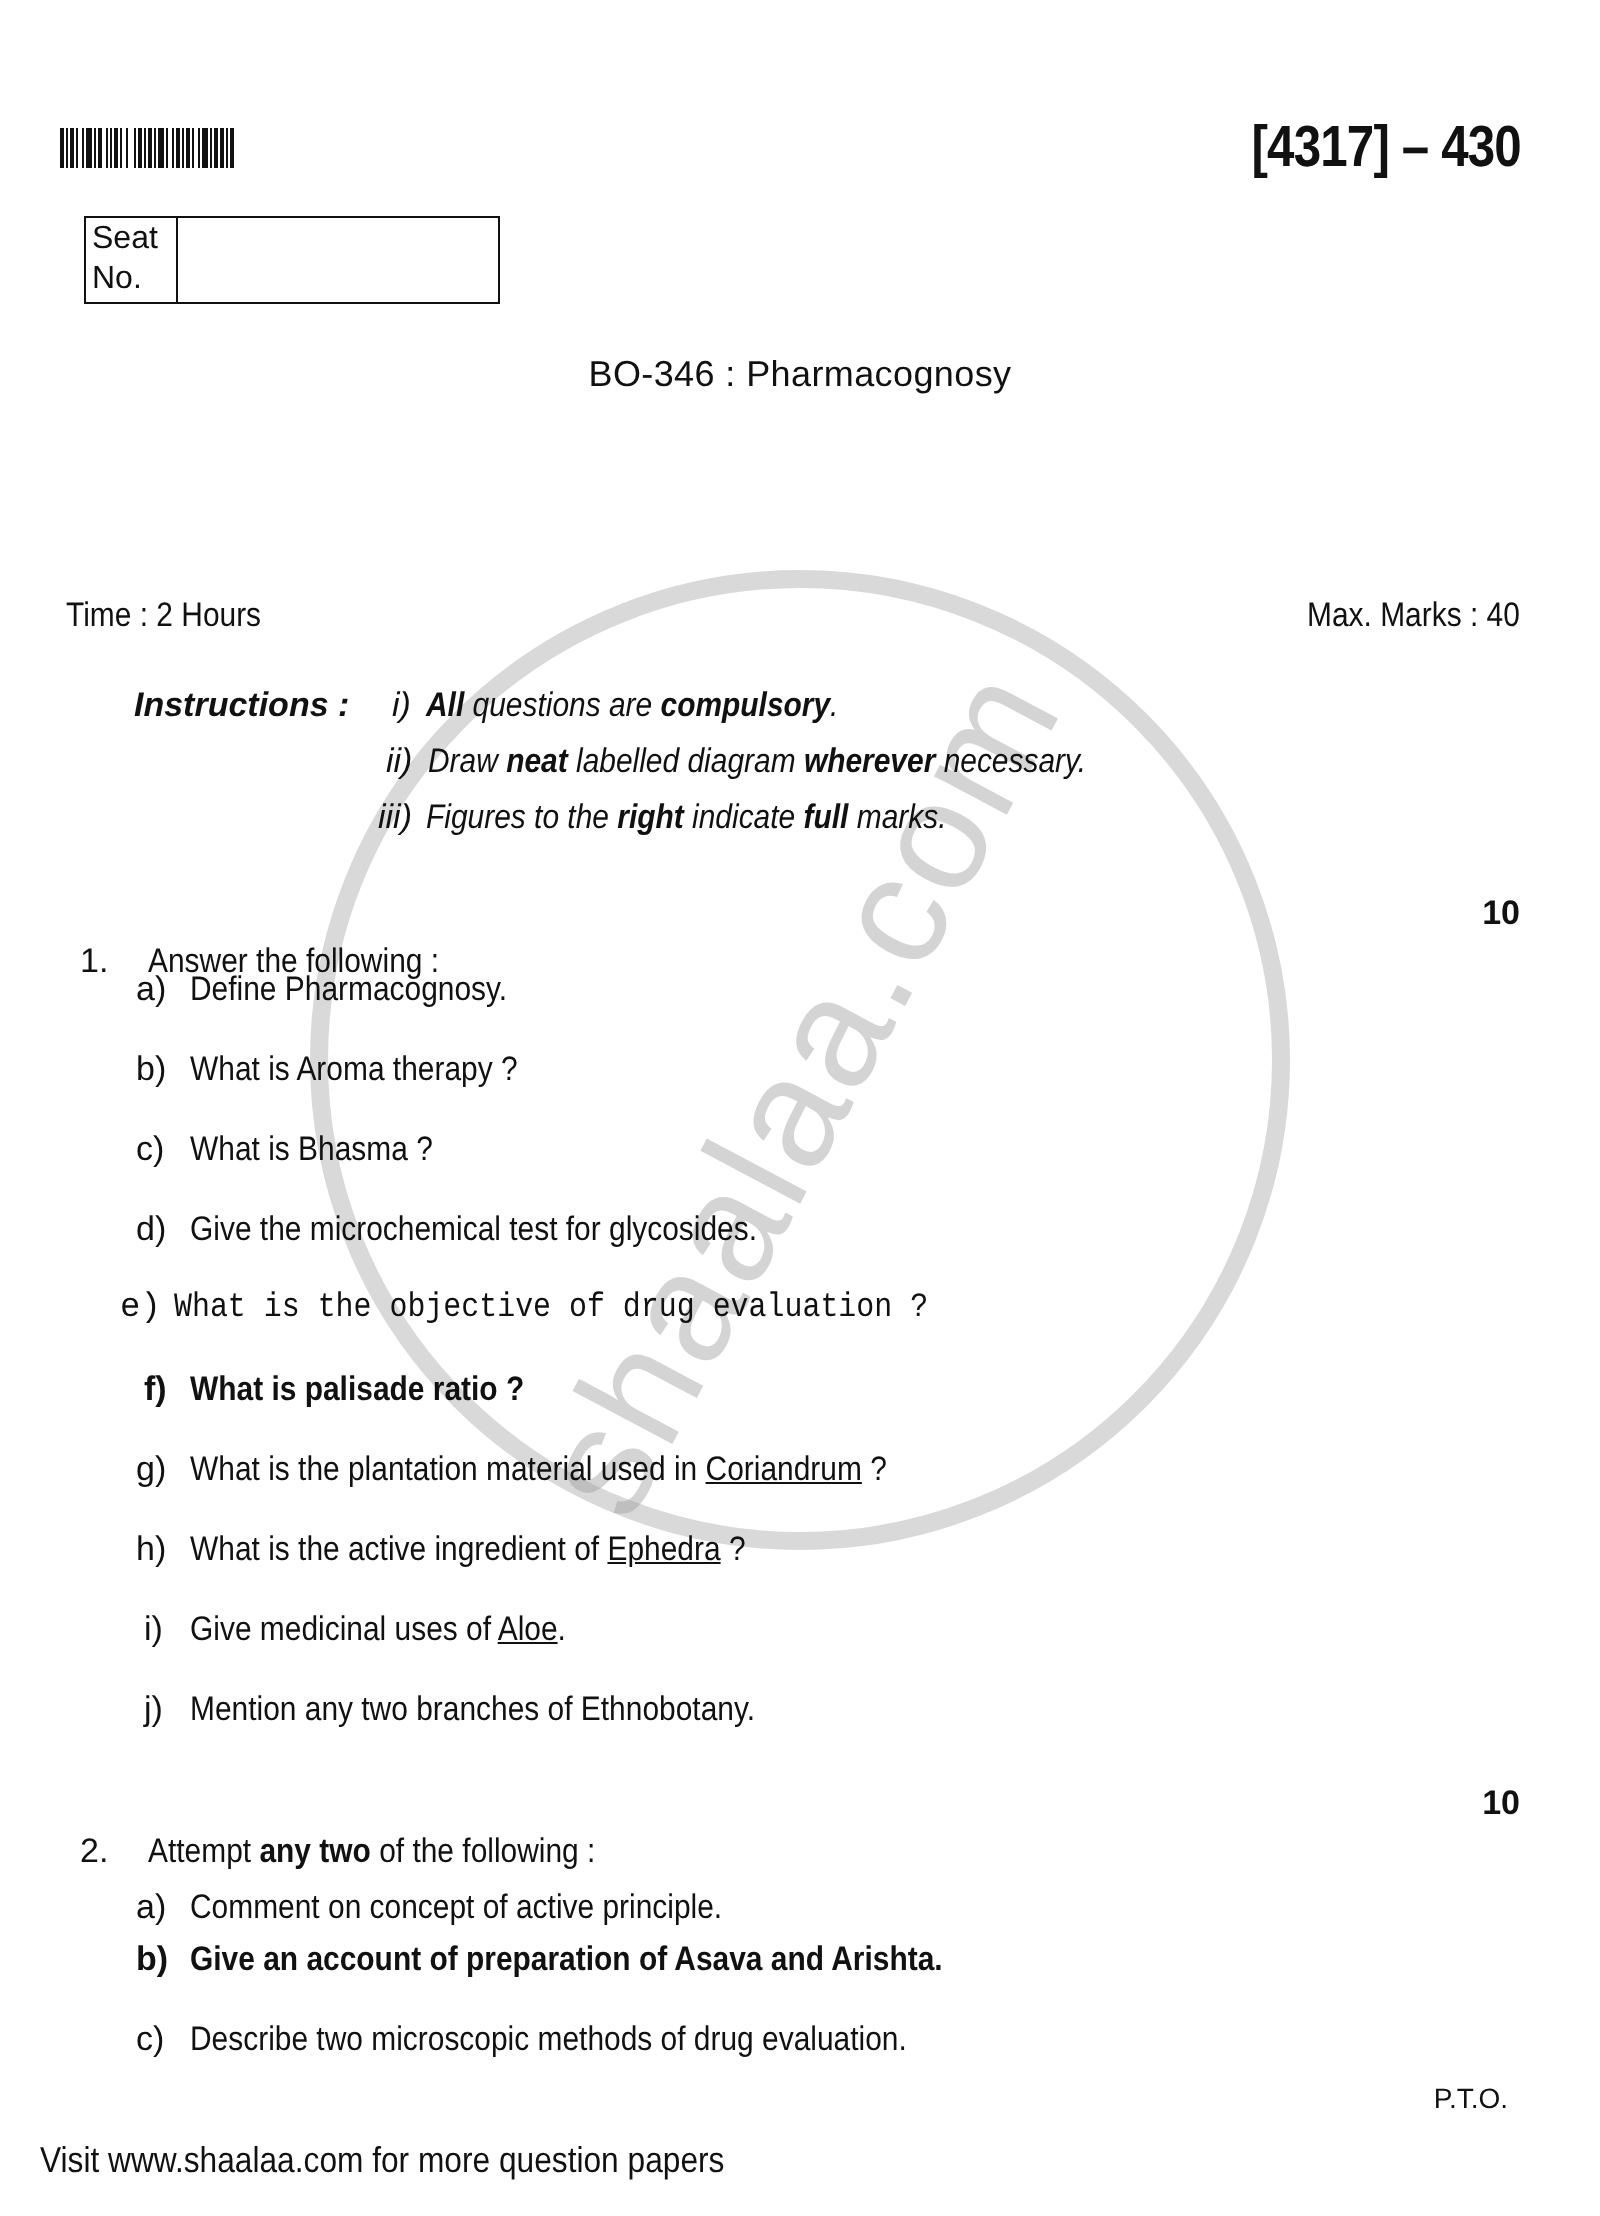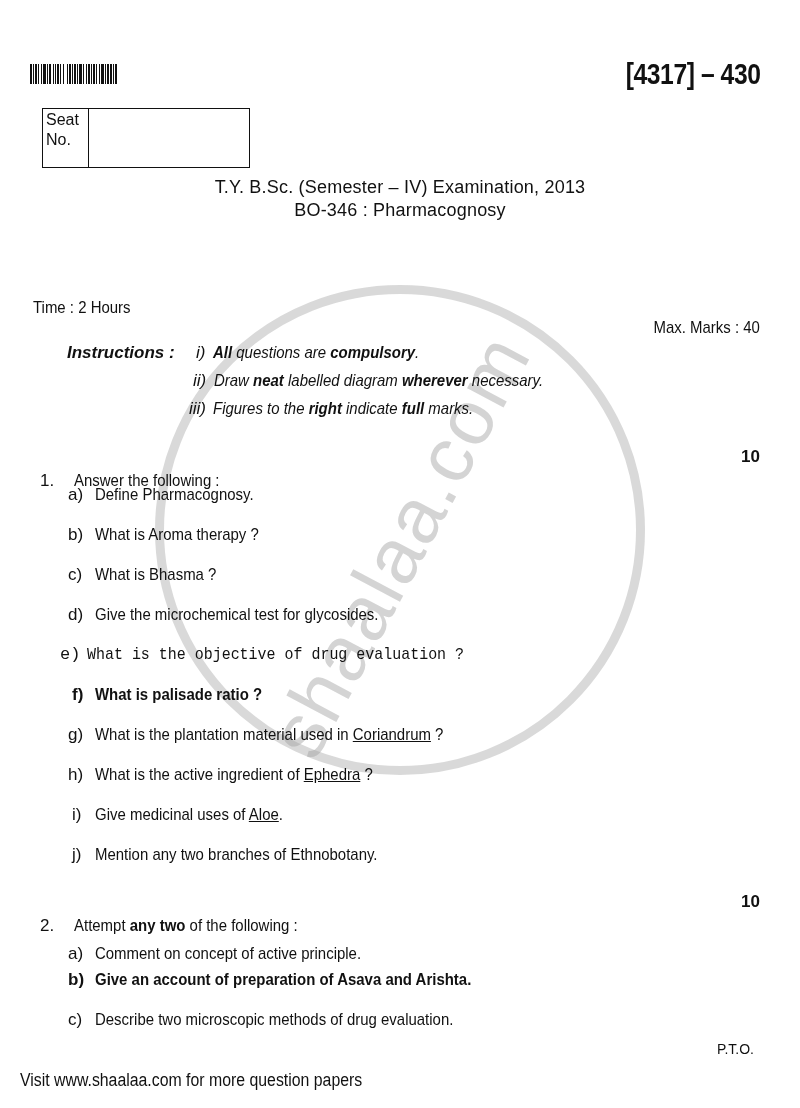--- a/index.html
+++ b/index.html
@@ -3,28 +3,28 @@
 <meta charset="utf-8">
 <style>
   html, body { margin: 0; padding: 0; background: #ffffff; }
   body { width: 800px; height: 1108px; position: relative; overflow: hidden;
          font-family: "Liberation Sans", sans-serif; color: #111; }
   .abs { position: absolute; }
   .barcode { left: 30px; top: 64px; width: 150px; height: 20px; display: flex; align-items: stretch; }
   .barcode span { display: block; background: #111; height: 100%; }
   .paper-code { right: 40px; top: 58px; font-size: 29px; font-weight: bold; letter-spacing: -0.5px;
                 transform: scaleX(0.85); transform-origin: right center; }
-  .seat-box { left: 42px; top: 108px; width: 208px; height: 60px; border: 1.5px solid #111; display: flex; box-sizing: border-box; }
+  .seat-box { left: 42px; top: 108px; width: 208px; height: 44px; border: 1.5px solid #111; display: flex; box-sizing: border-box; }
   .seat-label { width: 46px; border-right: 1.5px solid #111; font-size: 16px; line-height: 20px; padding: 1px 3px; box-sizing: border-box;
                 transform-origin: left top; }
   .seat-value { flex: 1; }
   .header { left: 0; width: 800px; top: 176px; text-align: center; font-size: 18px; line-height: 22.5px; letter-spacing: 0.2px; }
   .meta { top: 298px; font-size: 17px; }
   .meta.left { left: 33px; }
-  .meta.right { right: 40px; margin-top: 20px; }
+  .meta.right { right: 40px; }
   .instr-row { font-size: 17px; font-style: italic; white-space: nowrap; }
   .instr-row b { font-weight: bold; }
   .q { font-size: 17px; white-space: nowrap; margin-top: 24px; }
   .q .num { display: inline-block; width: 34px; }
   .sub { font-size: 17px; white-space: nowrap; }
   .sub .lab { display: inline-block; width: 27px; text-align: left; }
   .marks { right: 40px; font-size: 17px; font-weight: bold; }
   .u { text-decoration: underline; }
   .pto { right: 46px; top: 1041px; font-size: 14px; }
   .footer { left: 20px; top: 1070px; font-size: 18px; }
@@ -110,21 +110,20 @@
 
 <div class="abs seat-box">
   <div class="seat-label">
     <div>Seat</div>
     <div>No.</div>
   </div>
   <div class="seat-value"></div>
 </div>
 
 <div class="abs header">
-  <div>T.Y. B.Sc. (Semester – IV) Examination, 2013</div>
   <div>BO-346 : Pharmacognosy</div>
 </div>
 
 <div class="abs meta left"><span class="narrow">Time : 2 Hours</span></div>
 <div class="abs meta right"><span class="narrow" style="transform-origin:right center;">Max. Marks : 40</span></div>
 
 <div id="instructions">
     <div class="abs instr-row" style="left: 67px; top: 343px; font-weight: bold;">Instructions :</div>
     <div class="abs instr-row" style="left: 196px; top: 343px;"><span style="display: inline-block; width: 17px;">i) </span><span class="narrow"><b>All</b><span> questions are </span><b>compulsory</b><span>.</span></span></div>
     <div class="abs instr-row" style="left: 193px; top: 371px;"><span style="display: inline-block; width: 21px;">ii) </span><span class="narrow"><span>Draw </span><b>neat</b><span> labelled diagram </span><b>wherever</b><span> necessary.</span></span></div>

